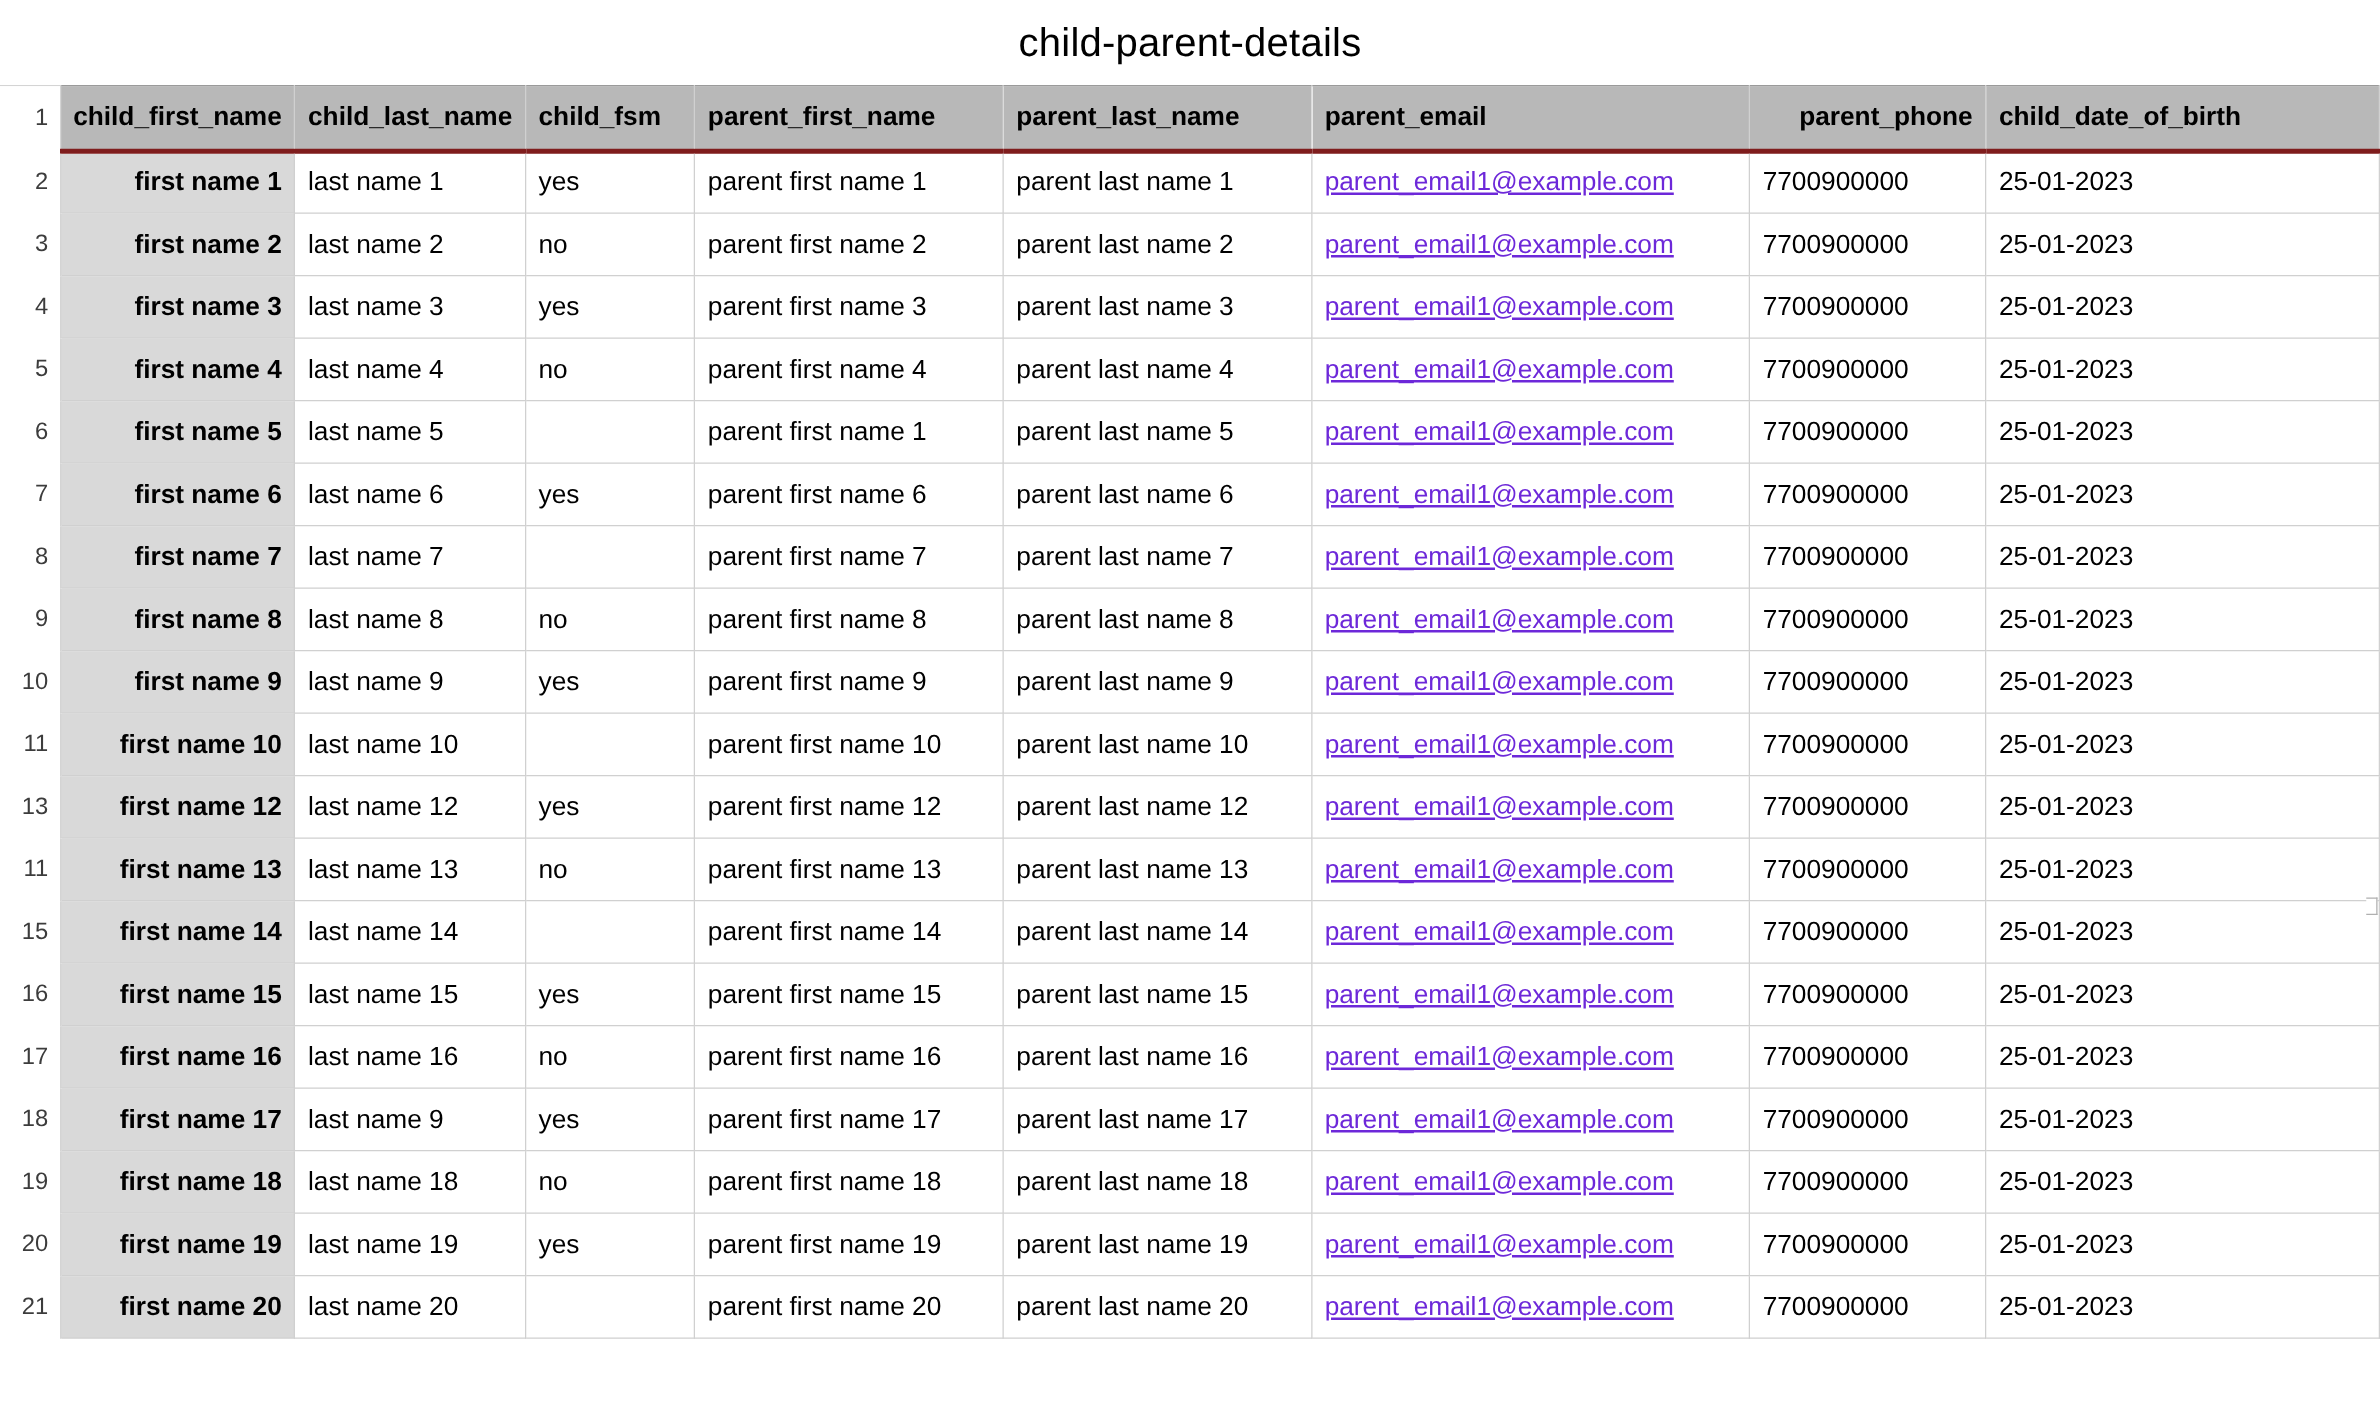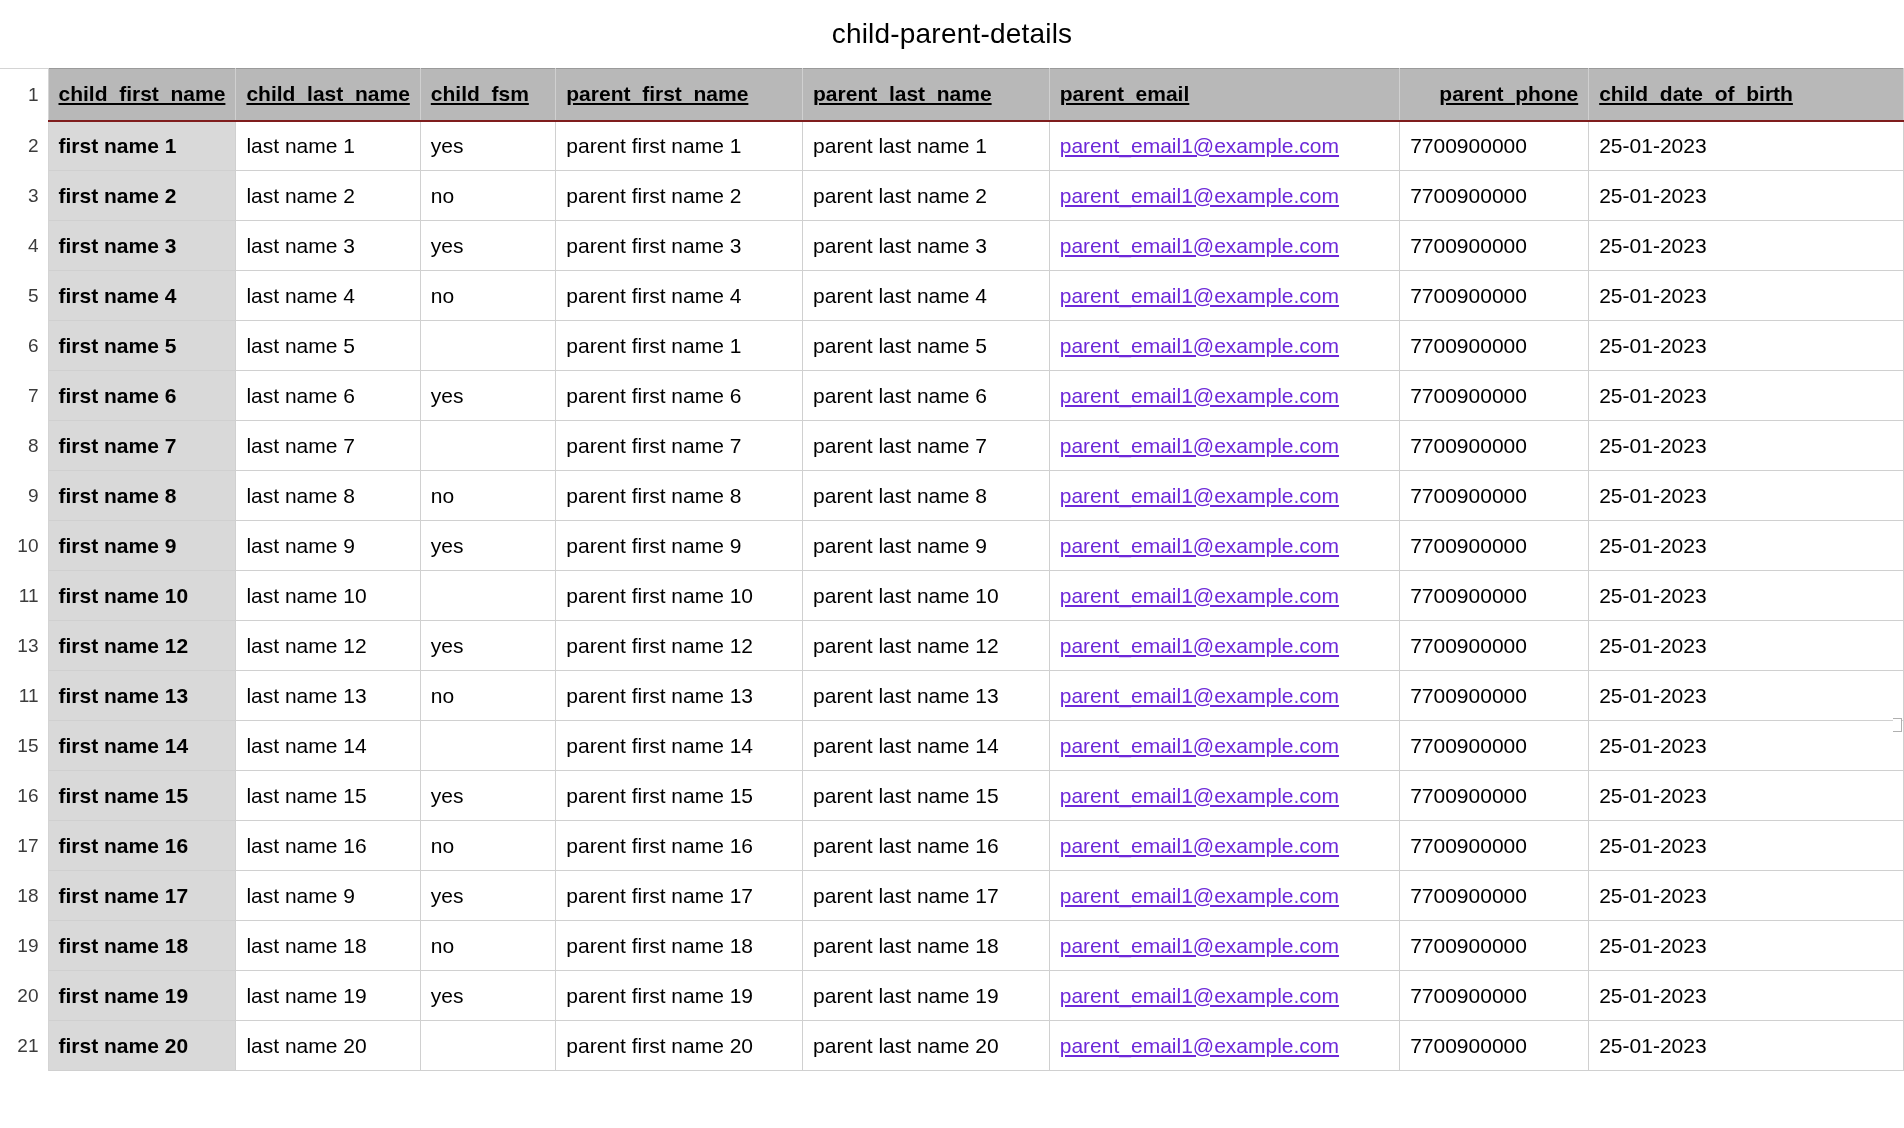--- a/index.html
+++ b/index.html
@@ -21,21 +21,21 @@
     left: 0;
     top: 0;
     width: 1904px;
     height: 68px;
     display: flex;
     align-items: center;
     justify-content: center;
     background: #ffffff;
   }
   .title-text {
-    font-size: 28px;
+    font-size: 32px;
     color: #000000;
     letter-spacing: 0.2px;
   }
   
   .sheet {
     position: absolute;
     left: 0;
     top: 0;
     width: 1904px;
     height: 1128px;
@@ -77,41 +77,42 @@
   th.cell {
     background: #b8b8b8;
     font-weight: bold;
     text-align: left;
     font-size: 21px;
     height: 52px;
   }
   td.firstcol {
     background: #d9d9d9;
     font-weight: bold;
+    text-align: right;
   }
   td.emailcell span.email {
     text-decoration: underline;
     color: #6d28d9;
   }
   td.phonecell {
     text-align: left;
     padding-right: 0;
   }
   
   col.c0 { width: 48px; }
   col.c1 { width: 186px; }
   col.c2 { width: 178px; }
   col.c3 { width: 136px; }
   col.c4 { width: 248px; }
   col.c5 { width: 248px; }
   col.c6 { width: 352px; }
   col.c7 { width: 190px; }
   col.c8 { width: 318px; }
 
-  .header-row th.cell { border-top: 1px solid #9a9a9a; border-bottom: 2px solid #7f1d1d; text-decoration: underline; }
+  .header-row th.cell { border-top: 1px solid #9a9a9a; border-bottom: 4px solid #7f1d1d; }
 
   
   .edge-marker {
     position: absolute;
     right: 2px;
     top: 718px;
     width: 8px;
     height: 12px;
     border: 1px solid #b0b0b0;
     border-left: none;

